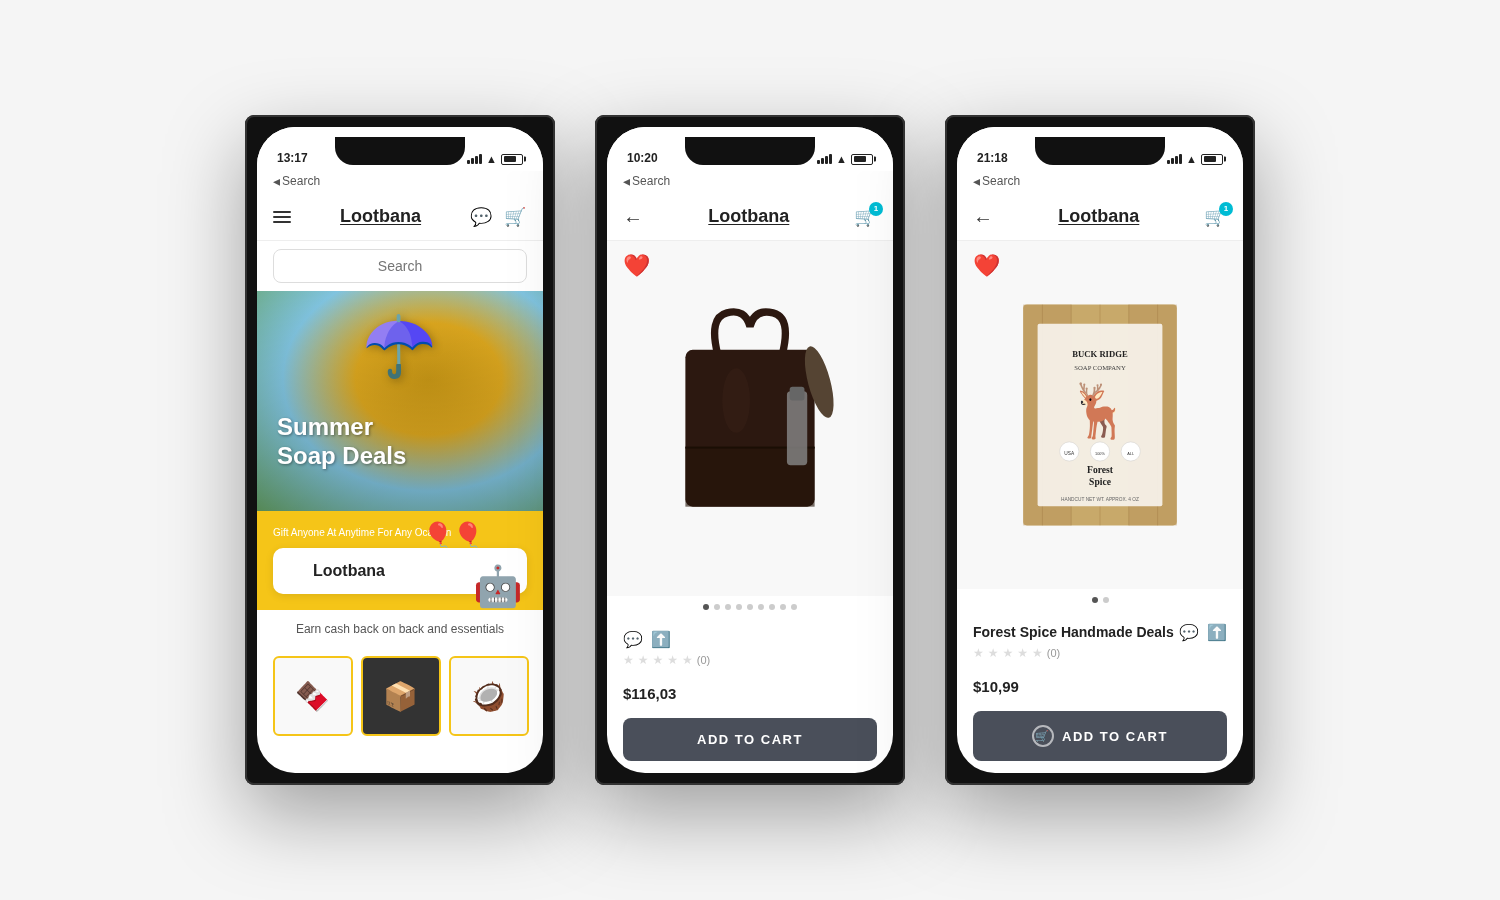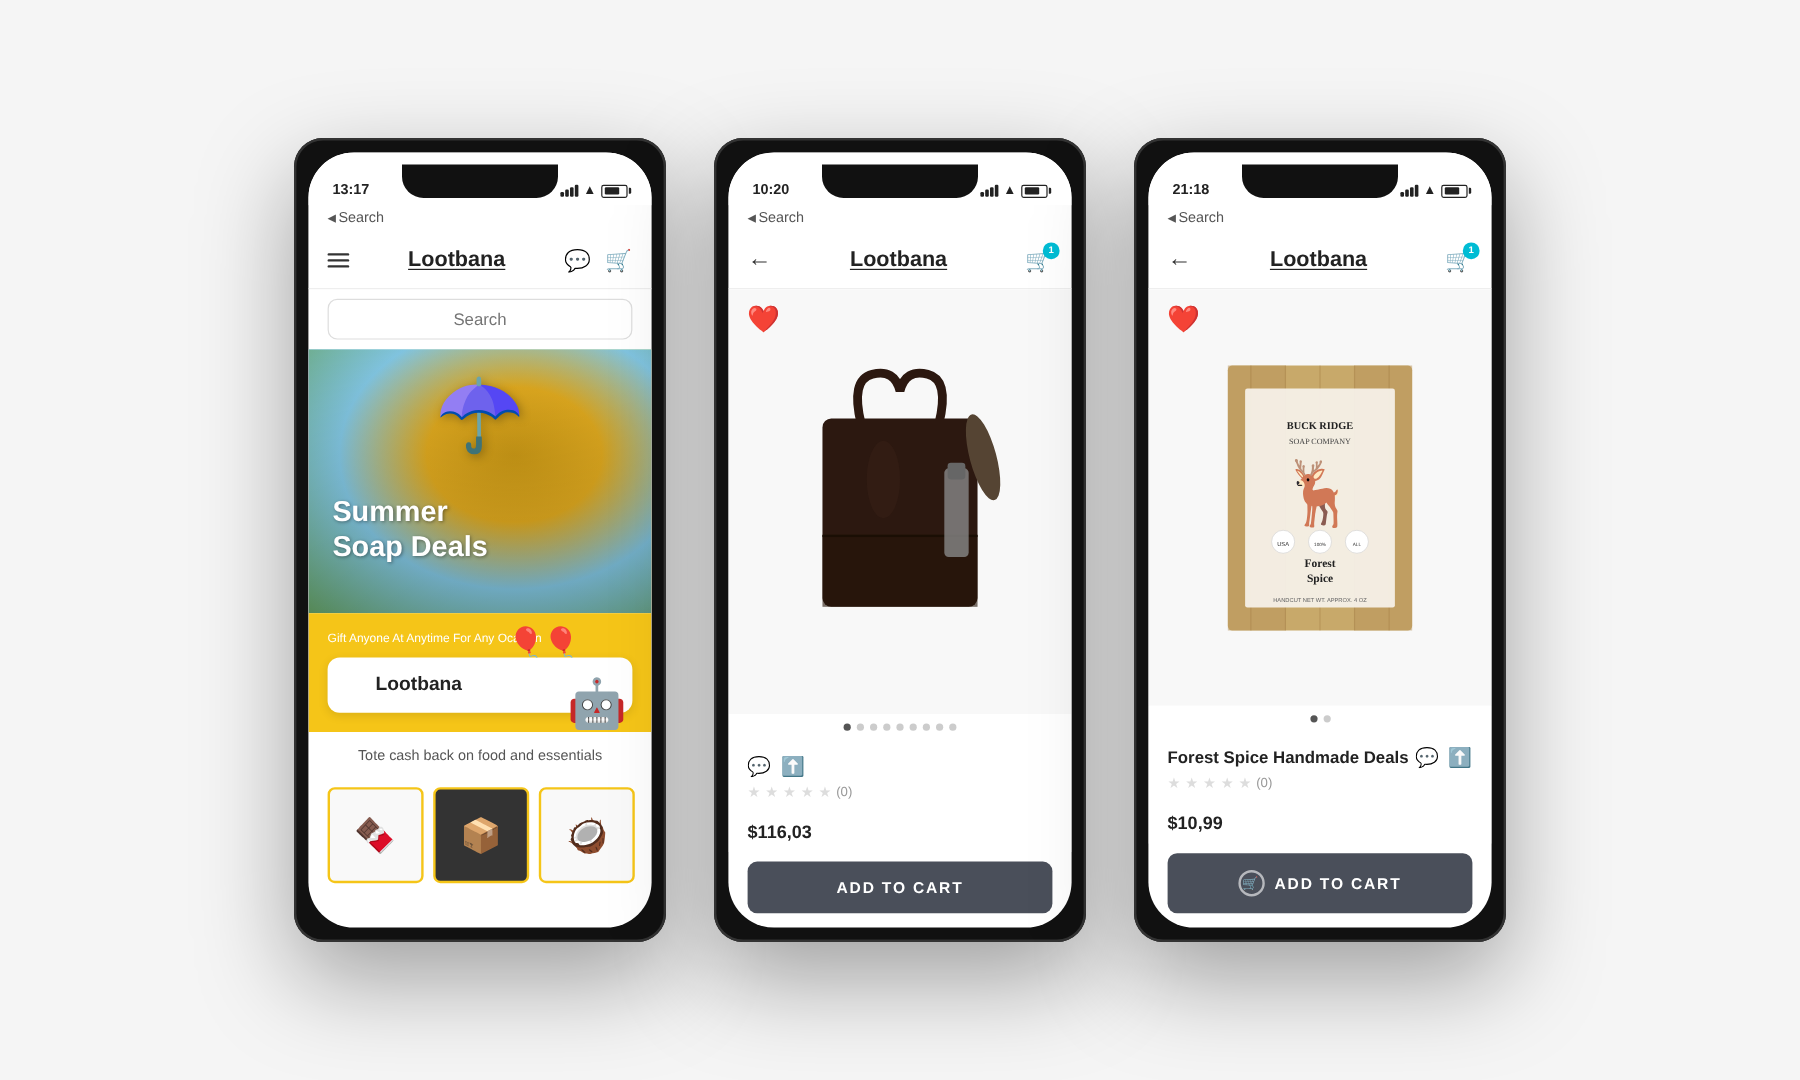--- a/index.html
+++ b/index.html
@@ -18,21 +18,21 @@
       align-items: center;
       justify-content: center;
       padding: 40px;
     }
 
     
     .phone {
       width: 310px;
       height: 670px;
       background: #111;
-      border-radius: 24px;
+      border-radius: 9px;
       padding: 12px;
       box-shadow: 0 30px 80px rgba(0,0,0,0.35), inset 0 0 0 2px #333;
       position: relative;
     }
     .phone-screen {
       width: 100%;
       height: 100%;
       background: #fff;
       border-radius: 38px;
       overflow: hidden;
@@ -450,21 +450,21 @@
         <div class="gift-section">
           <span class="gift-text">Gift Anyone At Anytime For Any Ocasion</span>
           <div class="lootbana-card">
             <span>Lootbana</span>
           </div>
           <div class="balloons">🎈🎈</div>
           <div class="gift-mascot">🤖</div>
         </div>
 
         <div class="cashback-section">
-          <span>Tote cash back on food and essentials</span>
+          <span>Earn cash back on back and essentials</span>
         </div>
 
         <div class="product-thumbnails">
           <div class="thumbnail-item">🍫</div>
           <div class="thumbnail-item dark">📦</div>
           <div class="thumbnail-item">🥥</div>
         </div>
       </div>
 
     </div>

